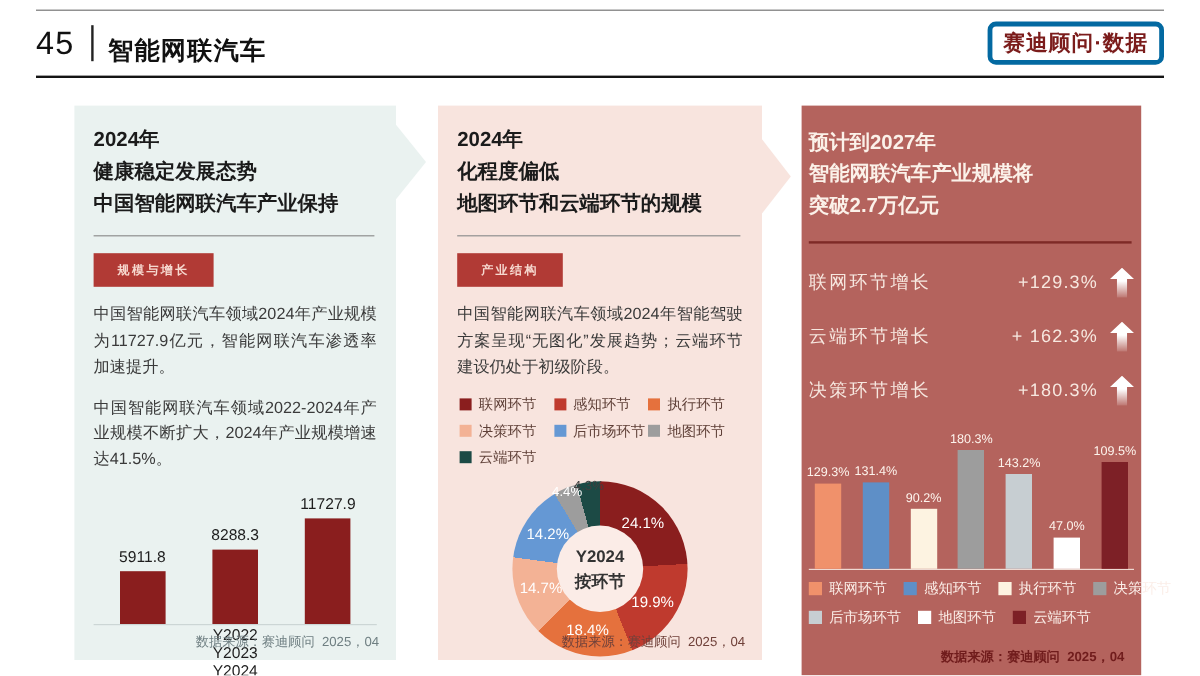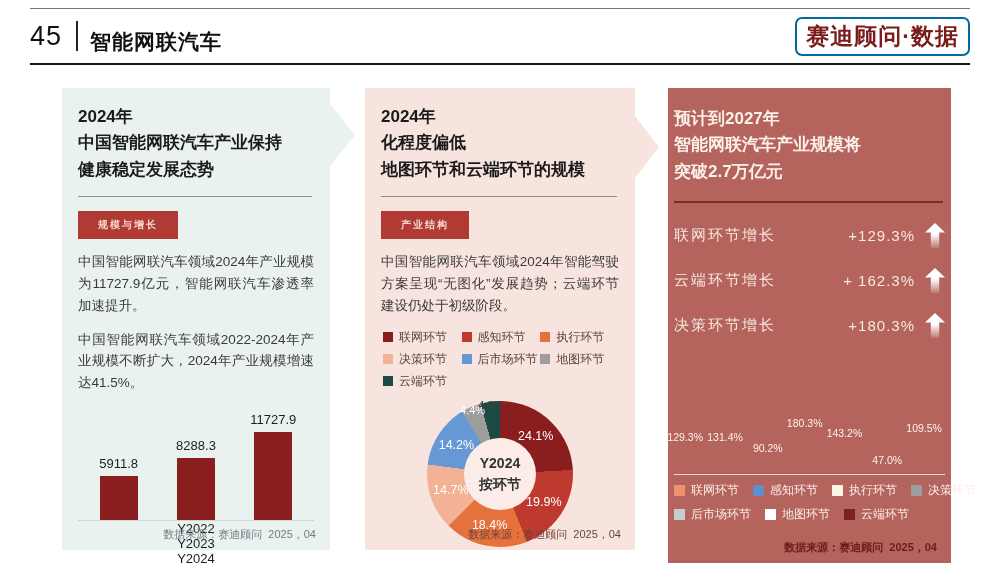--- a/index.html
+++ b/index.html
@@ -6,22 +6,22 @@
   #page{position:relative;width:1000px;height:563px;background:#ffffff;overflow:hidden;
         font-family:Liberation Sans, sans-serif;color:#222;}
 
   
   #header{position:absolute;left:30px;right:30px;top:8px;height:54px;
           border-top:1px solid #777;border-bottom:2px solid #141414;
           display:flex;align-items:center;}
   .page-num{font-size:27px;color:#111;letter-spacing:1px;}
   .head-sep{width:2px;height:30px;background:#222;margin:0 12px 0 14px;}
   .head-title{font-size:21px;font-weight:700;color:#111;letter-spacing:1px;margin-top:12px;}
-  .brand-badge{margin-left:auto;border:2px solid #0369a1;color:#7b1c1b;border-radius:7px;
-               font-size:23px;font-weight:700;padding:2px 9px;letter-spacing:1px;background:#fff;}
+  .brand-badge{margin-left:auto;border:4px solid #0369a1;color:#7b1c1b;border-radius:7px;
+               font-size:18px;font-weight:700;padding:2px 9px;letter-spacing:1px;background:#fff;}
 
   
   .panel{position:absolute;top:88px;box-sizing:border-box;}
   #panel-left{left:62px;width:268px;height:462px;background:#eaf2f0;padding:16px 16px;}
   #panel-mid{left:365px;width:270px;height:462px;background:#f8e4de;padding:16px 16px;}
   #panel-right{left:668px;width:283px;height:475px;background:#b4635d;padding:18px 6px;}
   #panel-left::after,#panel-mid::after{content:"";position:absolute;left:100%;
       border-top:31px solid transparent;border-bottom:31px solid transparent;}
   #panel-left::after{top:16px;border-left:25px solid #eaf2f0;}
   #panel-mid::after{top:28px;border-left:24px solid #f8e4de;}
@@ -66,21 +66,21 @@
   
   .stat-row{display:flex;align-items:center;margin-top:20px;}
   .stat-label{font-size:15px;color:#f7e8e0;letter-spacing:2px;}
   .stat-value{margin-left:auto;font-size:15px;color:#f7e8e0;letter-spacing:1px;}
   .up-arrow{width:20px;height:25px;margin-left:10px;flex:none;
             clip-path:polygon(50% 0,100% 38%,71% 38%,71% 100%,29% 100%,29% 38%,0 38%);
             background:linear-gradient(to bottom,#ffffff 45%,rgba(255,255,255,0.12));}
   #right-chart{margin-top:18px;}
   #right-bars{display:flex;align-items:flex-end;justify-content:space-between;height:118px;
               border-bottom:1px solid #eed9d2;padding:0 3px;}
-  .rcol{display:flex;align-items:center;justify-content:flex-end;width:26px;}
+  .rcol{display:flex;flex-direction:column;align-items:center;justify-content:flex-end;width:26px;}
   .rval{font-size:10.5px;color:#fdf3ec;margin-bottom:3px;white-space:nowrap;}
   .rbar{width:22px;}
   .rlegend-row{display:flex;margin-top:7px;}
   .rlegend-row .litem{display:flex;align-items:center;margin-right:14px;}
   .rlegend-row .swatch{width:11px;height:11px;}
   .rlegend-row .lab{font-size:12px;color:#fbeee8;white-space:nowrap;}
 </style>
 </head>
 <body>
 
@@ -89,22 +89,22 @@
   <div id="header">
     <span class="page-num">45</span>
     <span class="head-sep"></span>
     <span class="head-title">智能网联汽车</span>
     <span class="brand-badge">赛迪顾问·数据</span>
   </div>
 
   <div id="panel-left" class="panel">
     <div class="panel-title">
       <div>2024年</div>
+      <div>健康稳定发展态势</div>
       <div>中国智能网联汽车产业保持</div>
-      <div>健康稳定发展态势</div>
     </div>
     <hr class="hairline">
     <div class="tag">规模与增长</div>
     <div class="body-text">中国智能网联汽车领域2024年产业规模为11727.9亿元，智能网联汽车渗透率加速提升。</div>
     <div class="body-text">中国智能网联汽车领域2022-2024年产业规模不断扩大，2024年产业规模增速达41.5%。</div>
 
     <div id="left-chart">
       <div id="left-bars">
           <div class="lcol">
             <div class="lval">5911.8</div>

